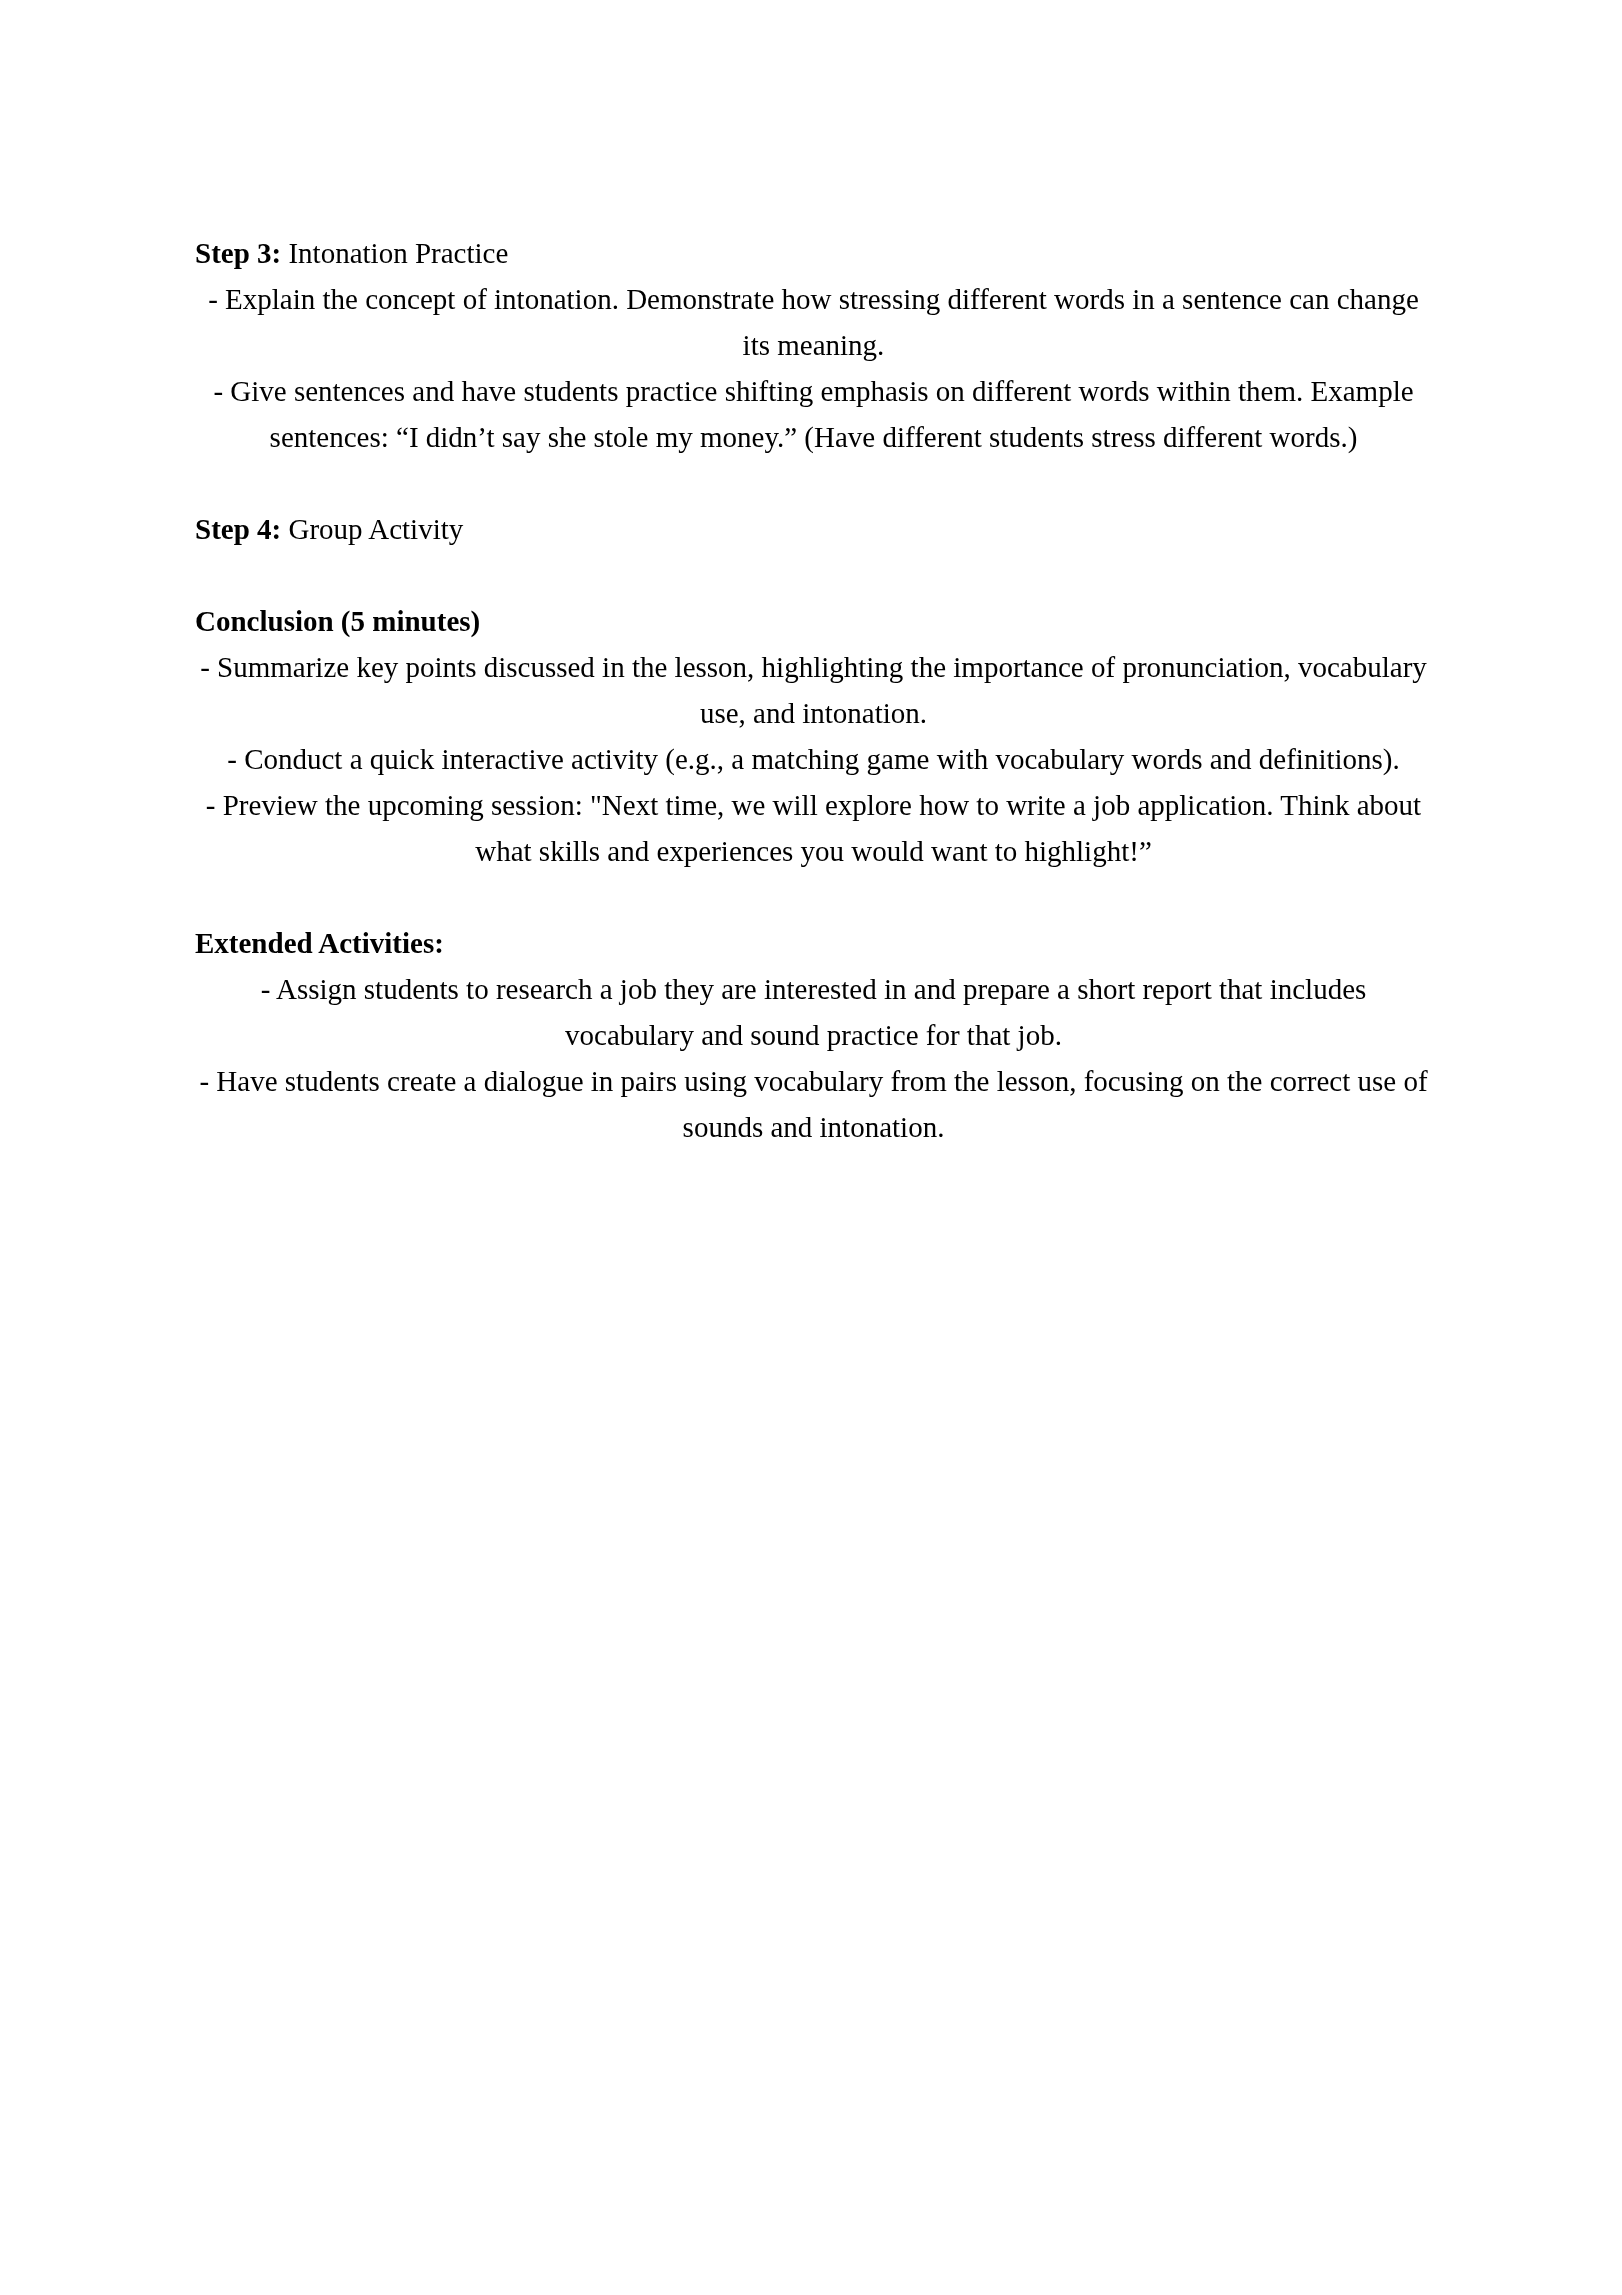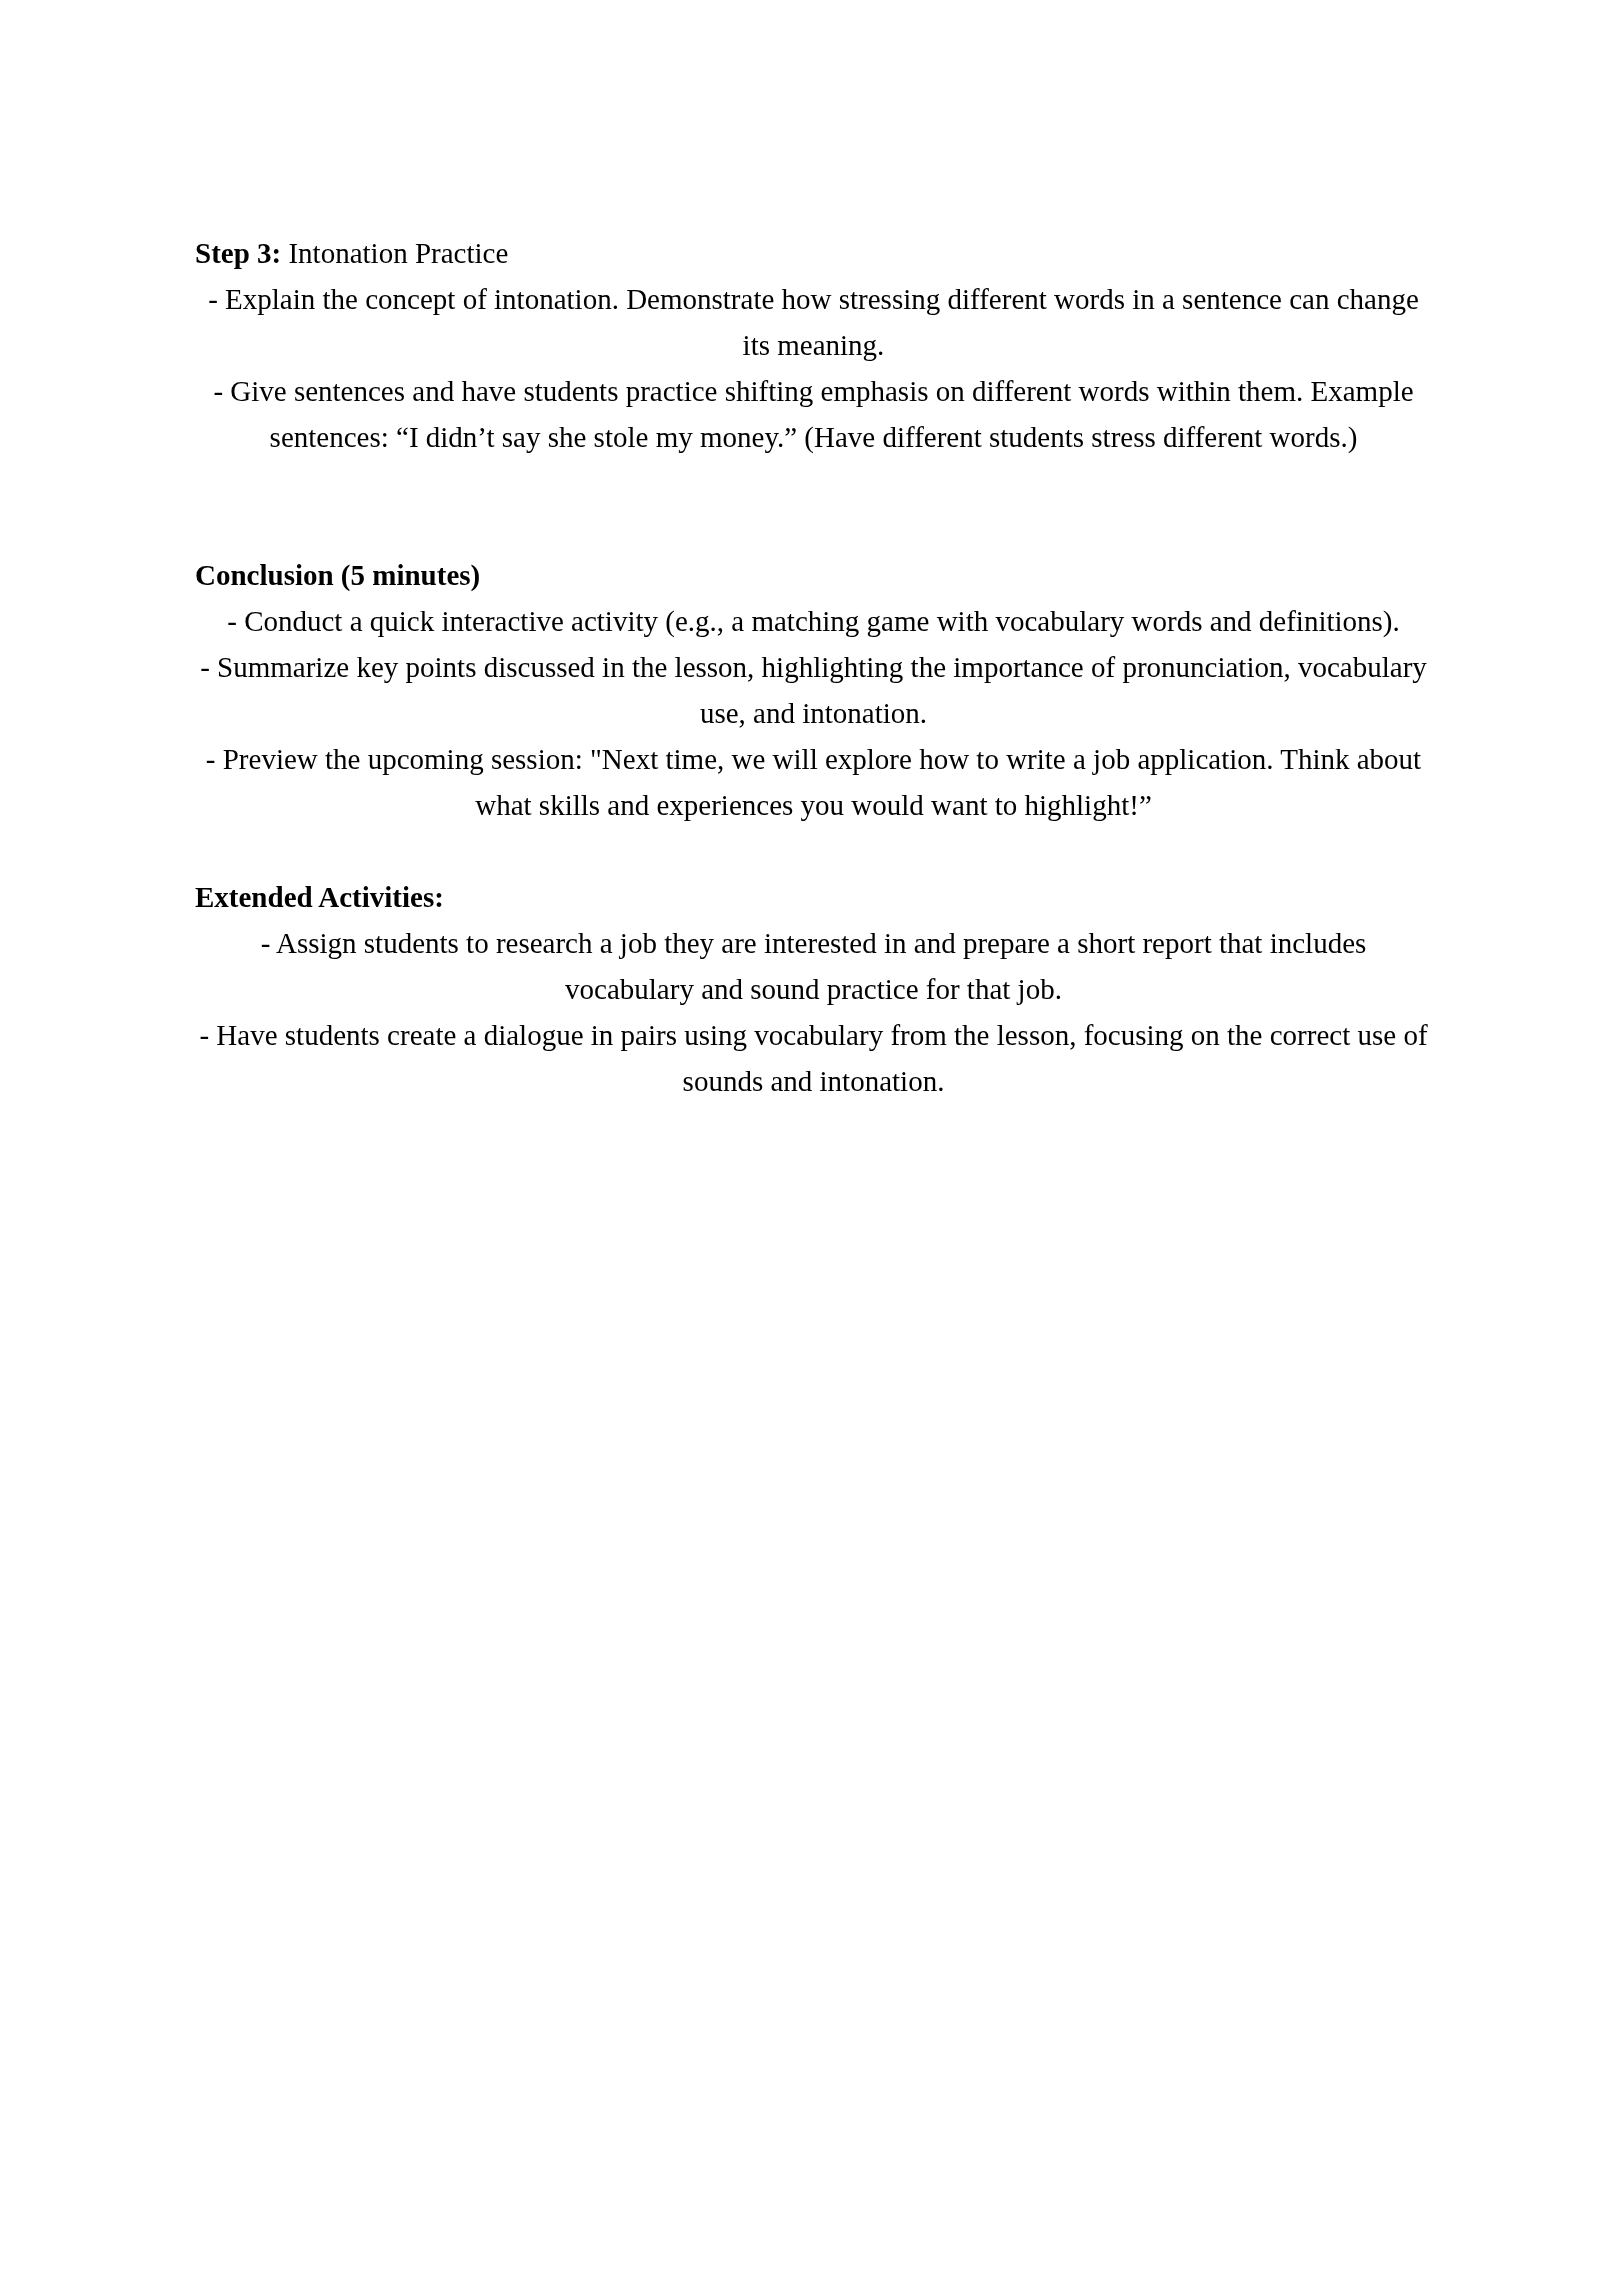--- a/index.html
+++ b/index.html
@@ -61,28 +61,29 @@
 
     <div class="block">
       <div class="heading-line"><span class="hd">Step 3:</span><span class="run"> Intonation Practice</span></div>
       <p class="para">- Explain the concept of intonation. Demonstrate how stressing different words in a sentence can change its meaning.</p>
       <p class="para">- Give sentences and have students practice shifting emphasis on different words within them. Example sentences: “I didn’t say she stole my money.” (Have different students stress different words.)</p>
     </div>
 
     <div class="spacer">&nbsp;</div>
 
     <div class="block">
+      <div class="heading-line"><span class="hd">Step 4:</span><span class="run"> Group Activity</span></div>
     </div>
 
     <div class="spacer">&nbsp;</div>
 
     <div class="block">
       <div class="heading-line"><span class="hd">Conclusion (5 minutes)</span><span class="run"></span></div>
+      <p class="para">- Summarize key points discussed in the lesson, highlighting the importance of pronunciation, vocabulary use, and intonation.</p>
       <p class="para">- Conduct a quick interactive activity (e.g., a matching game with vocabulary words and definitions).</p>
-      <p class="para">- Summarize key points discussed in the lesson, highlighting the importance of pronunciation, vocabulary use, and intonation.</p>
       <p class="para">- Preview the upcoming session: "Next time, we will explore how to write a job application. Think about what skills and experiences you would want to highlight!”</p>
     </div>
 
     <div class="spacer">&nbsp;</div>
 
     <div class="block">
       <div class="heading-line"><span class="hd">Extended Activities:</span><span class="run"></span></div>
       <p class="para">- Assign students to research a job they are interested in and prepare a short report that includes vocabulary and sound practice for that job.</p>
       <p class="para">- Have students create a dialogue in pairs using vocabulary from the lesson, focusing on the correct use of sounds and intonation.</p>
     </div>

